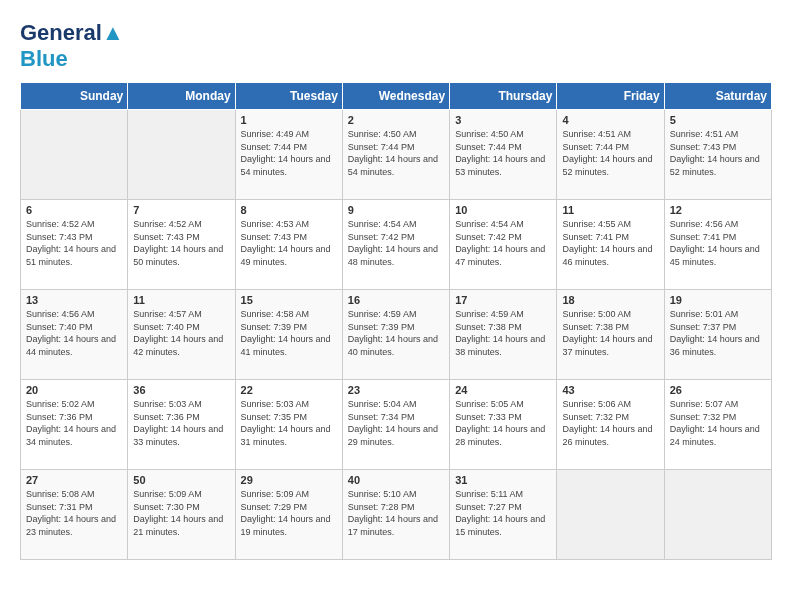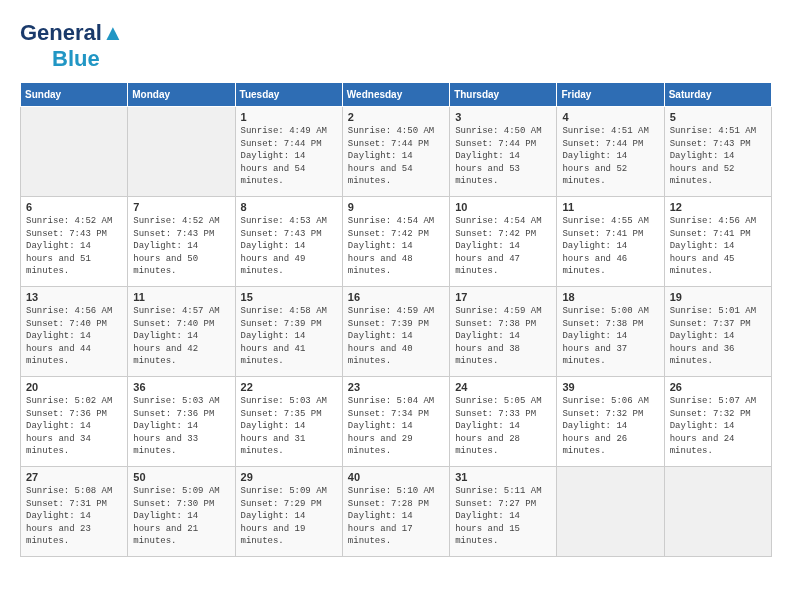--- a/index.html
+++ b/index.html
@@ -33,23 +33,23 @@
       font-size: 14px;
       color: #333;
     }
     table {
       width: 100%;
       border-collapse: collapse;
     }
     thead th {
       background-color: #2e6db4;
       color: #fff;
-      font-size: 10px;
+      font-size: 12px;
       padding: 6px 4px;
-      text-align: left;
+      text-align: right;
       border: 1px solid #fff;
     }
     tbody td {
       border: 1px solid #ccc;
       vertical-align: top;
       padding: 4px 5px;
       font-size: 9.5px;
       color: #333;
       min-height: 80px;
       height: 90px;
@@ -58,39 +58,38 @@
     .day-num {
       font-weight: bold;
       font-size: 11px;
       display: block;
       margin-bottom: 2px;
     }
     .cell-info {
       font-size: 9px;
       line-height: 1.4;
       color: #444;
-      font-family: Liberation Mono, monospace;
     }
     tbody tr:nth-child(odd) td {
       background-color: #f9f9f9;
     }
     tbody tr:nth-child(even) td {
       background-color: #fff;
     }
     .empty { background-color: #f0f0f0 !important; }
   </style>
 </head>
 <body>
 
 <div class="header">
   <div class="logo">
     <div style="display:flex;align-items:flex-start;">
       <div style="font-size:22px;font-weight:bold;color:#1a3a6b;">
         General<span style="color:#2196c4;">▲</span><br>
-        <span style="color:#2196c4;margin-left:32px;">Blue</span>
+        <span style="color:#2196c4;">Blue</span>
       </div>
     </div>
   </div>
   <div class="title-block">
     <div class="month-year"></div>
     <div class="location"></div>
   </div>
 </div>
 
 <table>
@@ -205,21 +204,21 @@
         </td>
         <td>
           <span class="day-num">23</span>
           <div class="cell-info">Sunrise: 5:04 AM<br>Sunset: 7:34 PM<br>Daylight: 14 hours and 29 minutes.</div>
         </td>
         <td>
           <span class="day-num">24</span>
           <div class="cell-info">Sunrise: 5:05 AM<br>Sunset: 7:33 PM<br>Daylight: 14 hours and 28 minutes.</div>
         </td>
         <td>
-          <span class="day-num">39</span>
+          <span class="day-num">43</span>
           <div class="cell-info">Sunrise: 5:06 AM<br>Sunset: 7:32 PM<br>Daylight: 14 hours and 26 minutes.</div>
         </td>
         <td>
           <span class="day-num">26</span>
           <div class="cell-info">Sunrise: 5:07 AM<br>Sunset: 7:32 PM<br>Daylight: 14 hours and 24 minutes.</div>
         </td>
       </tr>
       <tr>
         <td>
           <span class="day-num">27</span>

